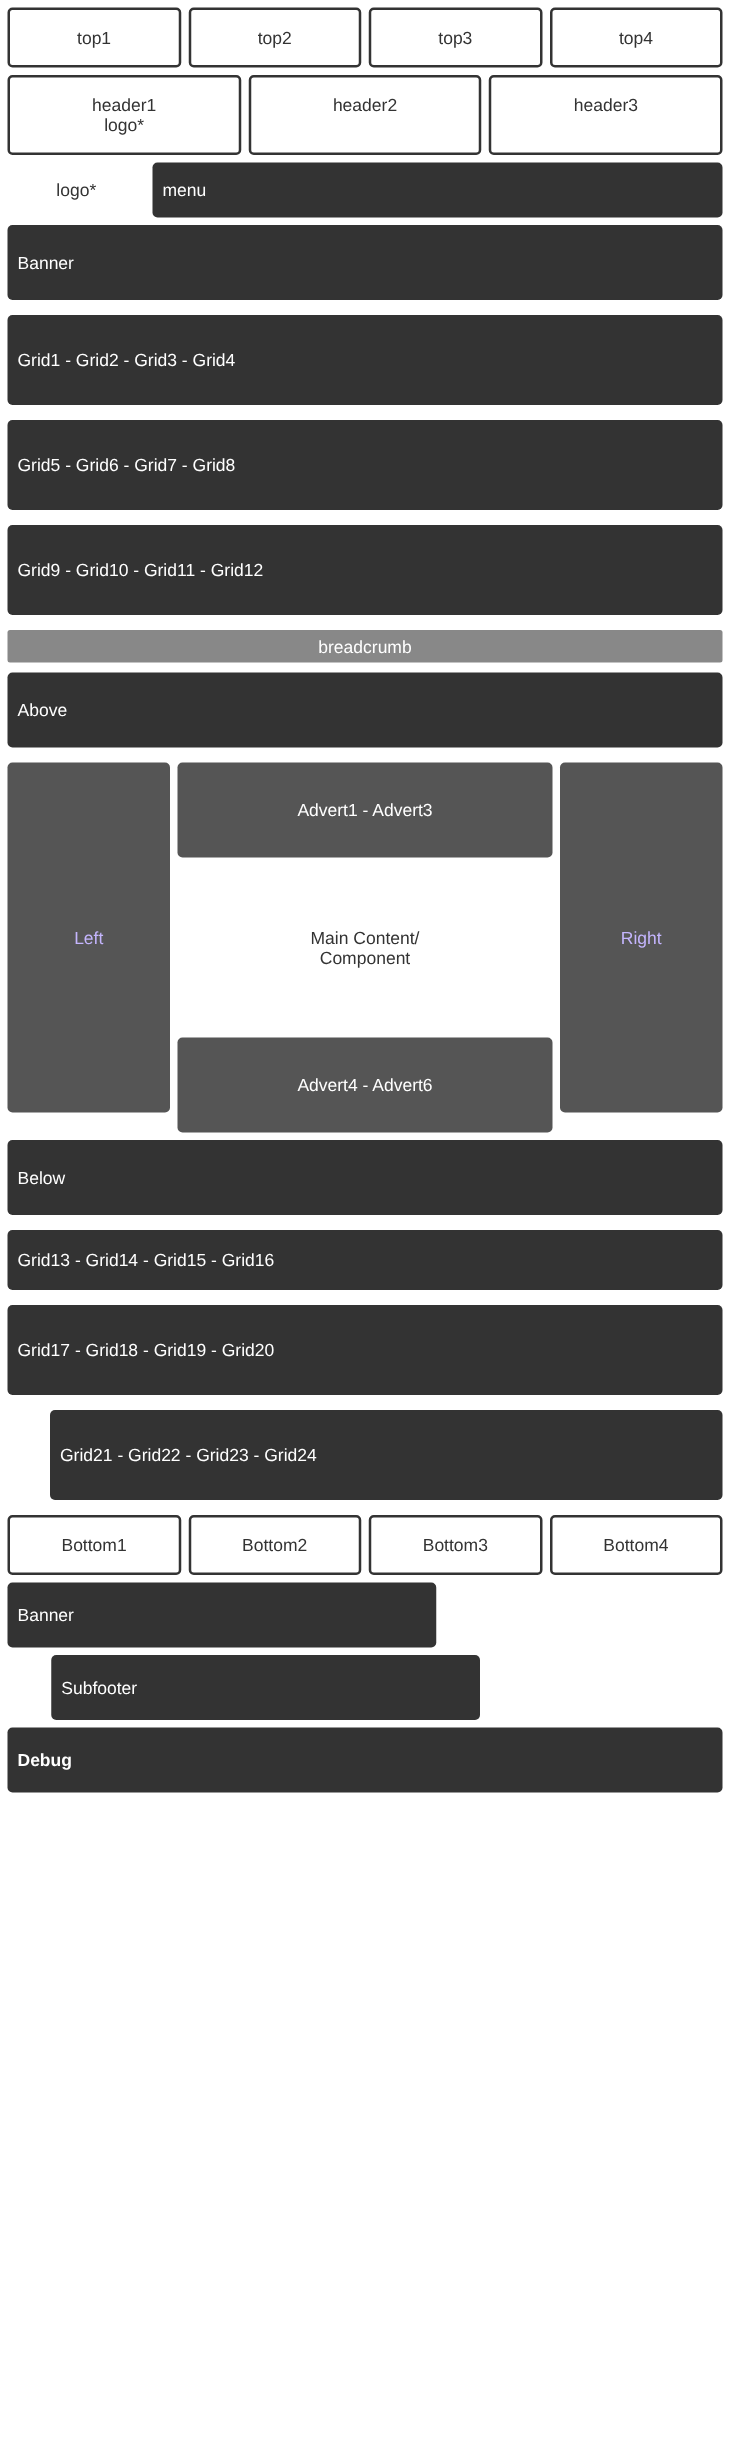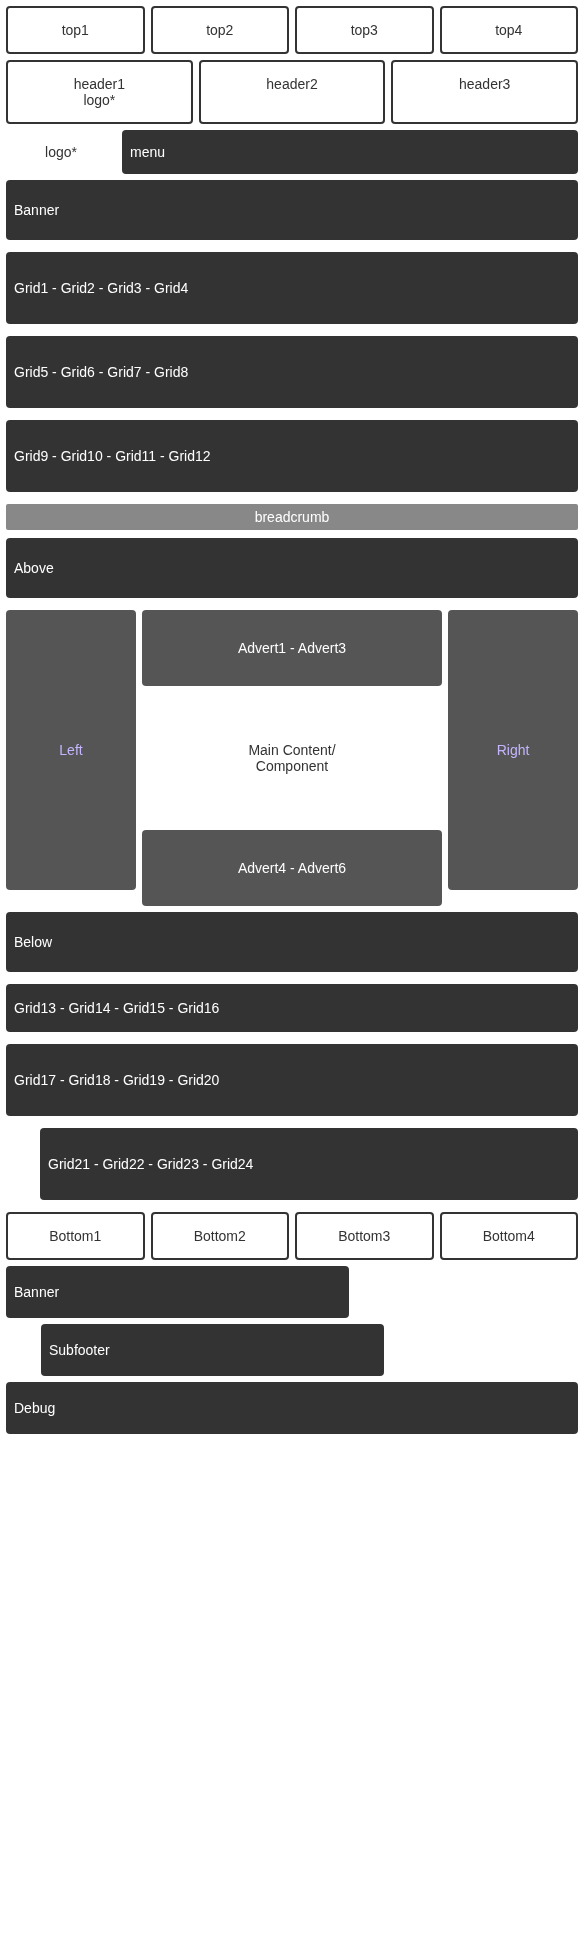--- a/index.html
+++ b/index.html
@@ -233,14 +233,14 @@
   </div>
 </div>
 
 <div style="padding: 6px 6px 0 6px;">
   <div style="width: 60%; margin-left: 35px;">
     <div class="dark-block" style="padding: 18px 8px;">Subfooter</div>
   </div>
 </div>
 
 <div class="full-row" style="padding-top:6px; padding-bottom:6px;">
-  <div class="dark-block" style="padding: 18px 8px;">Debug</div>
+  <div class="dark-block" style="padding: 18px 8px; font-weight: bold;">Debug</div>
 </div>
 
 </body></html>

